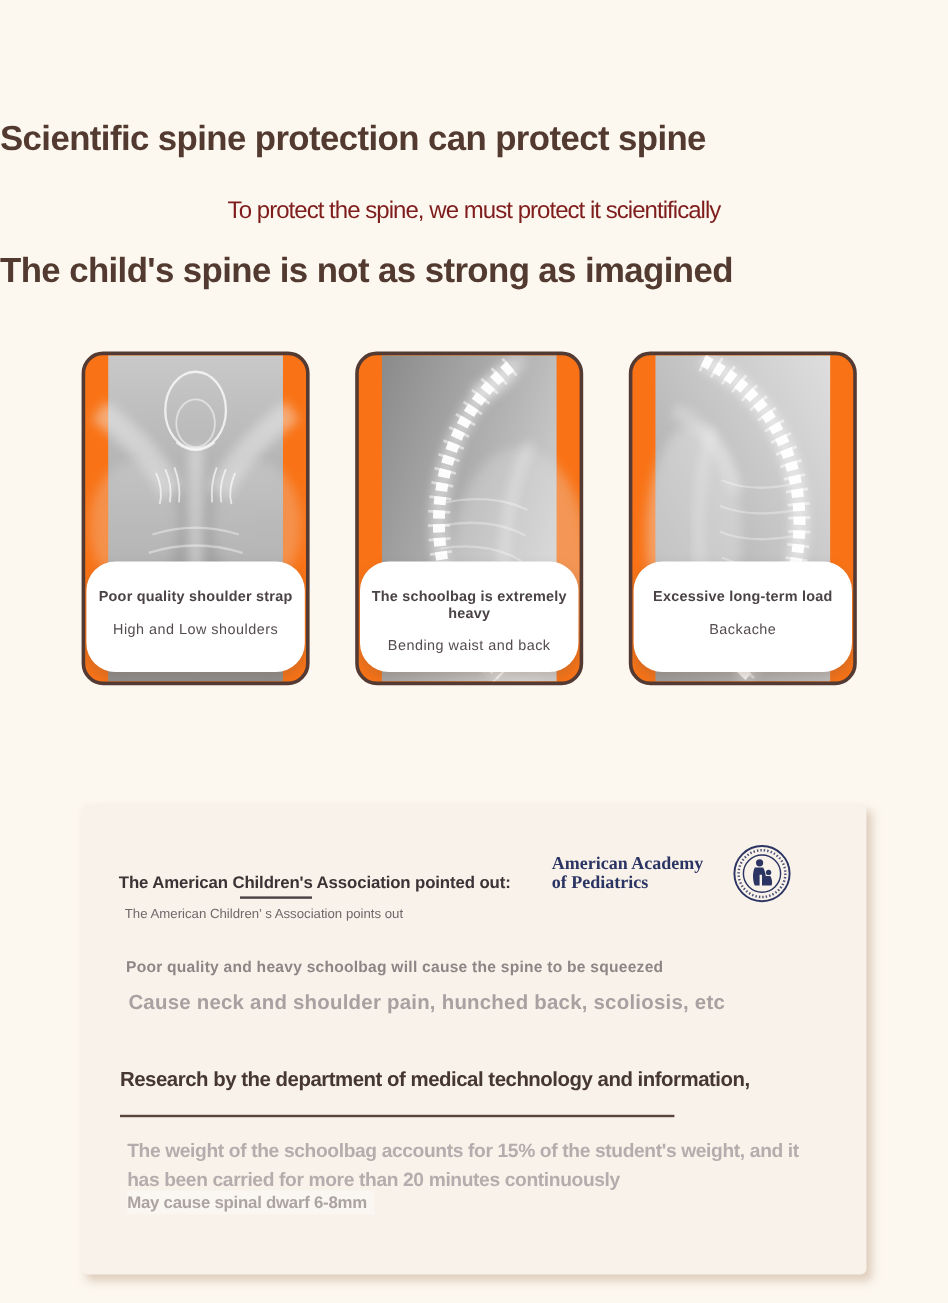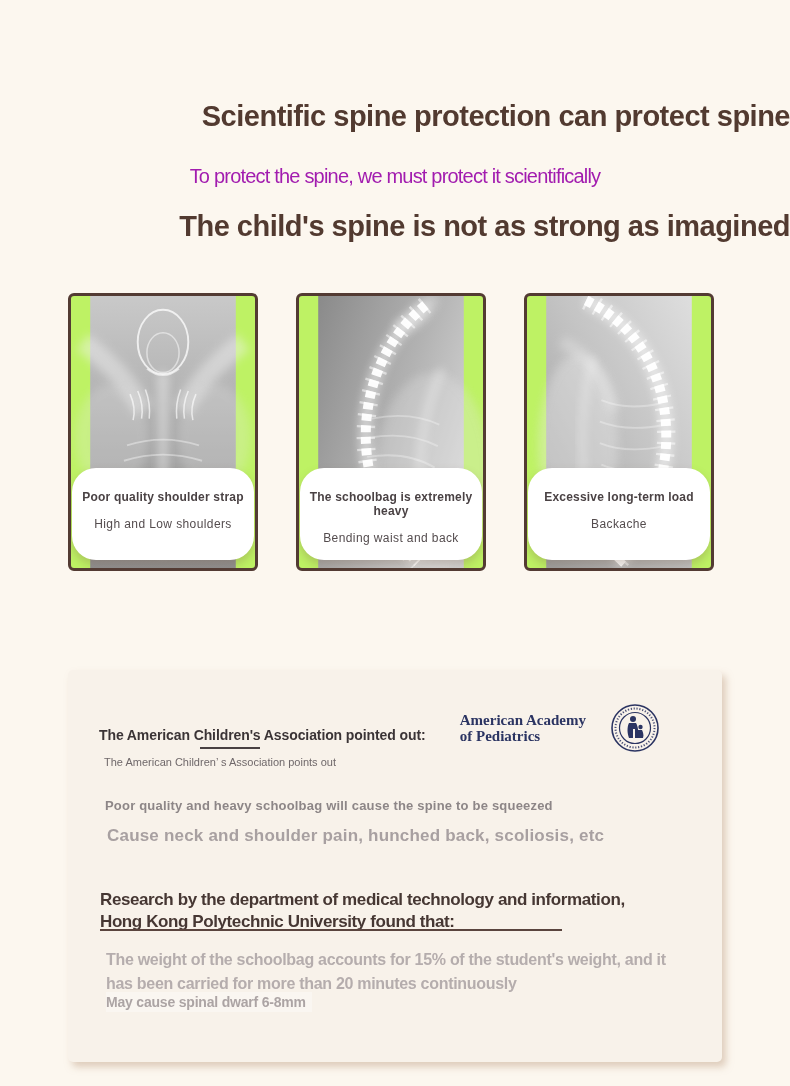--- a/index.html
+++ b/index.html
@@ -6,47 +6,47 @@
   html,body { width:790px; height:1086px; }
   body {
     position:relative;
     background:#fcf7ef;
     font-family:"Liberation Sans", sans-serif;
     overflow:hidden;
   }
   
   .t1, .t2 {
     position:absolute; left:0; right:0;
-    text-align:right;
+    text-align:left;
     font-weight:bold;
     font-size:29px;
     letter-spacing:-0.5px;
     color:#523a30;
   }
   .t1 { top:100px; }
   .t2 { top:210px; }
   .subtitle {
     position:absolute; top:165px; left:0; right:0;
     text-align:center;
     font-size:20px;
     letter-spacing:-0.8px;
-    color:#a21caf;
+    color:#7f1d1d;
   }
   
   .cards {
     position:absolute; top:293px; left:68px;
     display:flex; gap:38px;
   }
   .card {
     position:relative;
     width:190px; height:278px;
     border:3px solid #533b33;
-    border-radius:6px;
+    border-radius:18px;
     overflow:hidden;
-    background:#bef264;
+    background:#f97316;
   }
   .card svg.xray { position:absolute; inset:0; width:100%; height:100%; }
   .card-label {
     position:absolute; left:1px; right:1px; bottom:8px; height:92px;
     background:#ffffff;
     border-radius:24px;
     box-shadow:0 5px 10px rgba(120,90,70,.28);
     text-align:center;
   }
   .card-line1 {
@@ -295,20 +295,19 @@
         <path d="M28,27 C27,29 27,33 28,35 L33,35 C34,32 33,29 32,27 Z"></path>
       </g>
     </svg>
   </div>
 
   <p class="point-bold">Poor quality and heavy schoolbag will cause the spine to be squeezed</p>
   <p class="point-large">Cause neck and shoulder pain, hunched back, scoliosis, etc</p>
 
   <h3 class="research-heading">
     <span>Research by the department of medical technology and information,</span><br>
-    <span>Hong Kong Polytechnic University found that:</span>
   </h3>
   <div class="research-underline"></div>
 
   <p class="statement">The weight of the schoolbag accounts for 15% of the student's weight, and it has been carried for more than 20 minutes continuously</p>
   <p class="note">May cause spinal dwarf 6-8mm</p>
 
 </section>
 
 </body></html>

